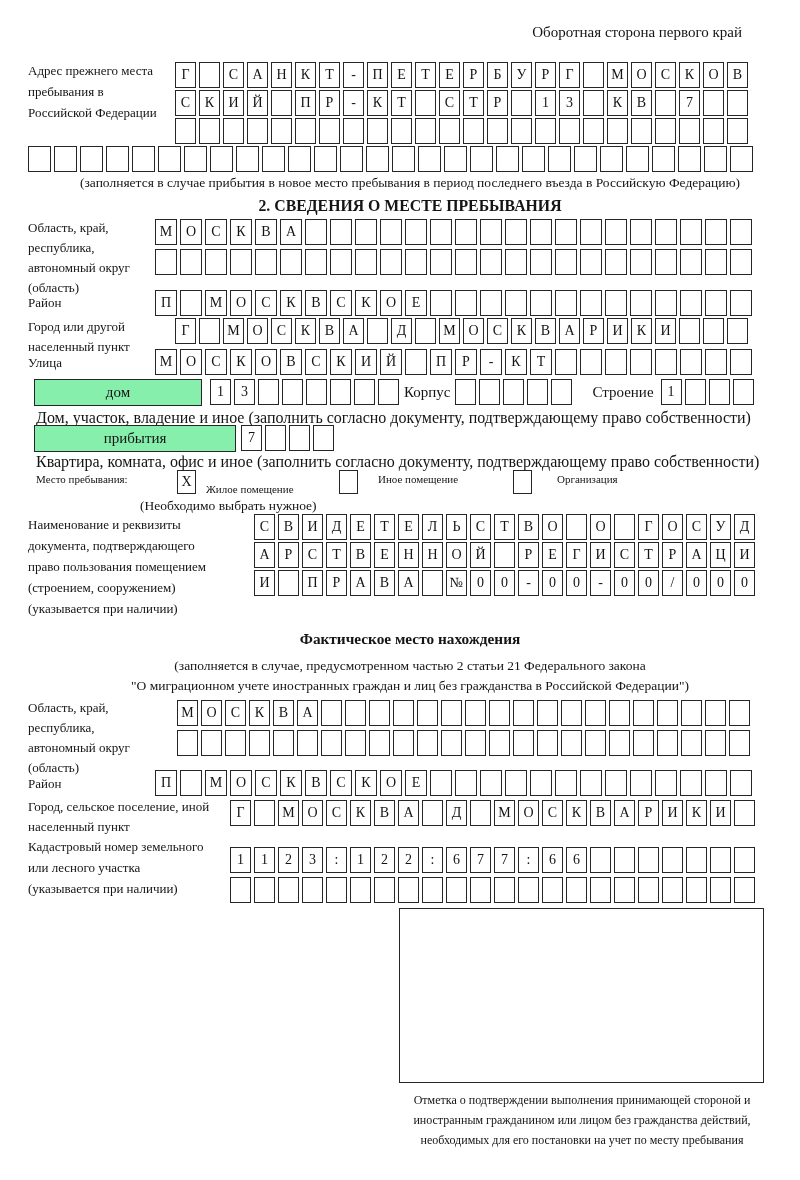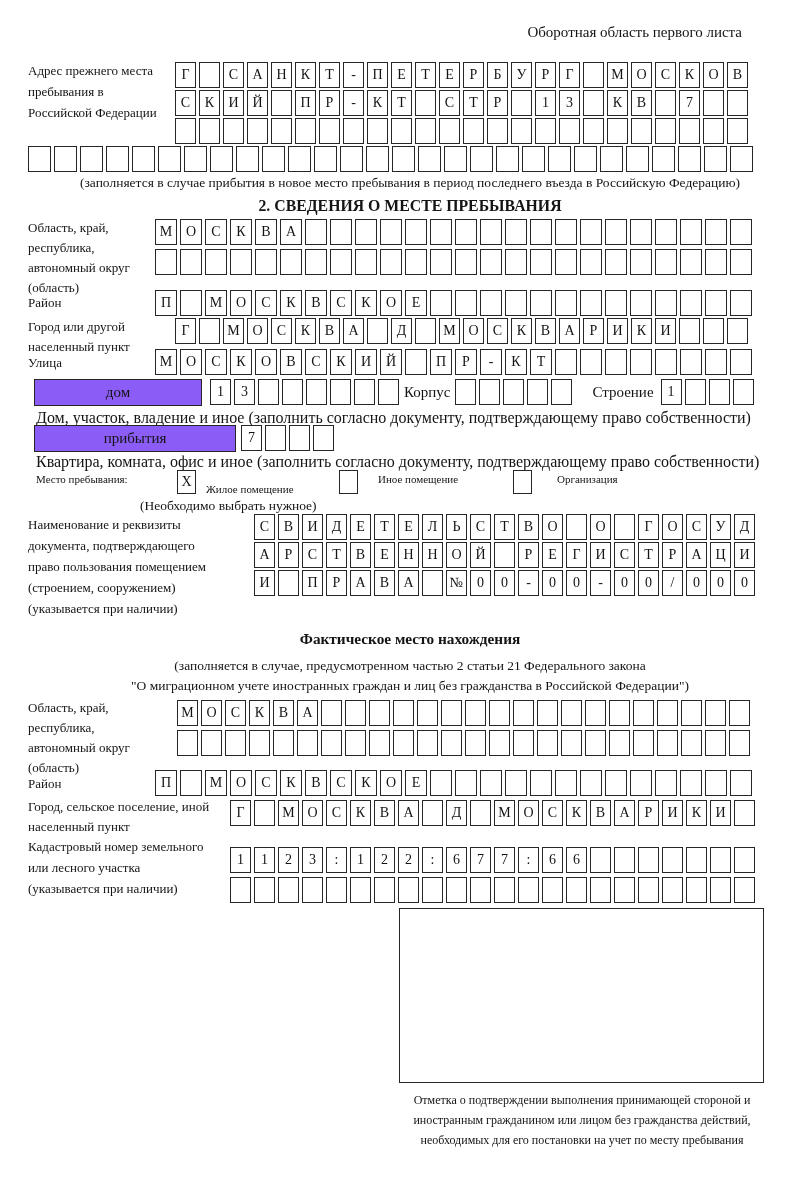--- a/index.html
+++ b/index.html
@@ -12,39 +12,39 @@
   .lh20{line-height:20px}
   .cells{display:flex;gap:3px}
   .cell{flex:0 0 21px;width:21px;height:26px;border:1.6px solid #262626;
         font-size:14px;line-height:23px;text-align:center;background:#fff}
   .w22 .cell{flex-basis:22px;width:22px}
   .w23 .cell{flex-basis:23px;width:23px}
   .center{left:10px;width:800px;text-align:center}
   .note{font-size:13.5px}
   .caption{font-size:16px}
   .h-bold{font-weight:bold;font-size:15.8px}
-  .labelbox{border:1.7px solid #262626;height:27px;line-height:24px;text-align:center;font-size:15px;background:#8b5cf6}
+  .labelbox{border:1.7px solid #262626;height:27px;line-height:24px;text-align:center;font-size:15px;background:#86efac}
   .house-row{display:flex;align-items:flex-start}
   .house-box{width:168px;margin-right:8px}
   .flat-box{width:202px;margin-right:5px}
   .inline-label{font-size:15px;line-height:27px;white-space:nowrap}
   .ml5{margin-left:5px;margin-right:5px}
   .ml20{margin-left:20px;margin-right:7px}
   .checkbox{position:absolute;width:19px;height:24px;border:1.7px solid #262626;
             text-align:center;font-size:14px;line-height:21px;background:#fff}
   .optlbl{position:absolute;font-size:11px;white-space:nowrap}
   .stamp-box{border:1.8px solid #262626;background:#fff}
   .stamp-cap{font-size:12px;line-height:20px;text-align:center}
 </style>
 </head>
 <body>
 
 <div class="page">
 
-  <div class="abs corner">Оборотная область первого листа</div>
+  <div class="abs corner">Оборотная сторона первого край</div>
 
   <div class="abs lbl" style="top:60px;left:28px;width:135px">Адрес прежнего места пребывания в Российской Федерации</div>
   <div class="abs cells" style="top:62px;left:175px">
       <span class="cell">Г</span>
       <span class="cell"></span>
       <span class="cell">С</span>
       <span class="cell">А</span>
       <span class="cell">Н</span>
       <span class="cell">К</span>
       <span class="cell">Т</span>

